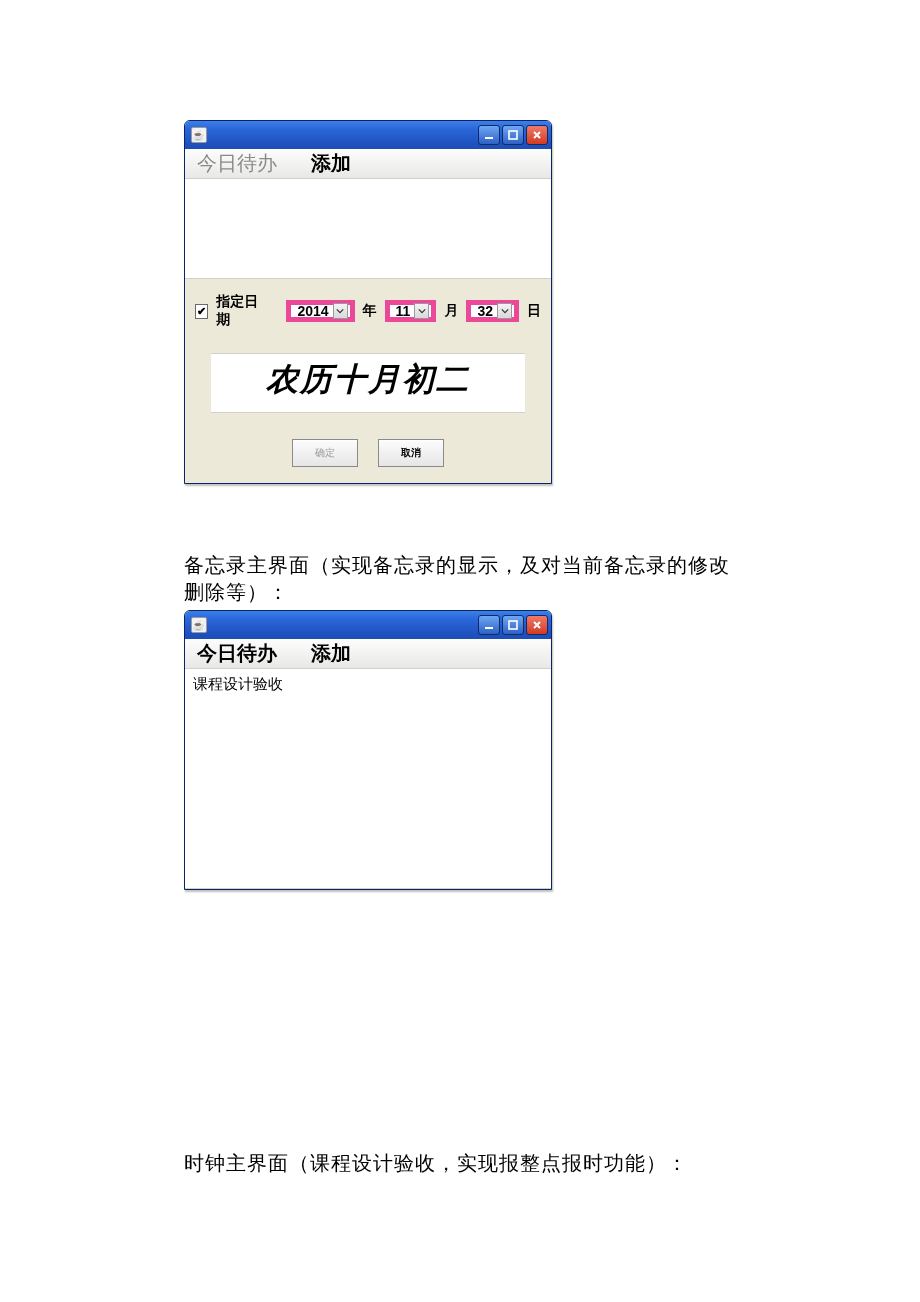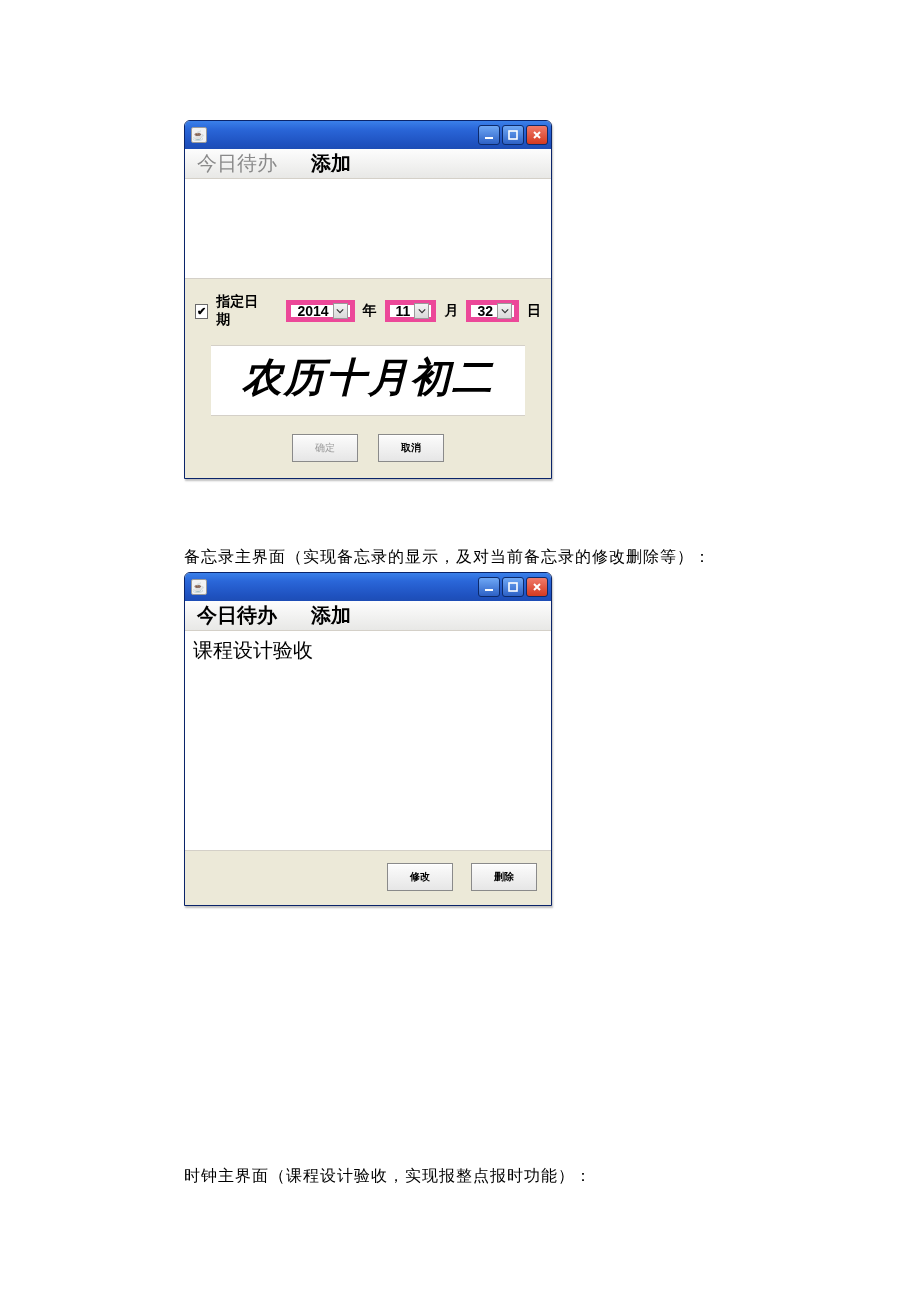--- a/index.html
+++ b/index.html
@@ -12,21 +12,21 @@
   }
   .page {
     width: 920px;
     min-height: 1302px;
     padding: 120px 184px 40px 184px;
     position: relative;
   }
 
   
   .caption {
-    font-size: 16px;
+    font-size: 20px;
     color: #000;
     margin: 12px 0 6px 0;
     letter-spacing: 1px;
   }
   .caption-spacing-1 { margin-top: 68px; margin-bottom: 4px; }
   .caption-spacing-2 { margin-top: 260px; margin-bottom: 0; }
 
   
   .win {
     width: 368px;
@@ -112,27 +112,27 @@
   .sel-arrow {
     width: 15px; height: 16px;
     background: linear-gradient(to bottom,#f4f4f4,#d9d9d9);
     border: 1px solid #9a9a9a;
     display: flex; align-items: center; justify-content: center;
   }
   .sel-arrow svg { width: 8px; height: 6px; }
   .lunar {
     font-family: "STXingkai","KaiTi","DFKai-SB","SimSun",serif;
     font-style: italic;
-    font-size: 40px;
+    font-size: 32px;
     font-weight: bold;
     text-align: center;
     padding: 4px 0 10px 0;
     letter-spacing: 2px;
     background: #fff;
-    margin: 8px 26px;
+    margin: 16px 26px;
     border: 1px solid #d4d0c8;
     border-left: none; border-right: none;
   }
   .btn-row {
     display: flex; align-items: center; justify-content: center;
     gap: 20px;
     padding: 10px 0 16px 0;
   }
   .btn {
     min-width: 66px; height: 28px;
@@ -144,21 +144,21 @@
     box-shadow: 0 1px 0 #fff inset;
   }
   .btn.disabled { color: #9a9a9a; font-weight: normal; }
 
   
   .w2-body {
     height: 220px;
     background: #fff;
     border-bottom: 1px solid #d4d0c8;
     padding: 6px 8px;
-    font-size: 20px;
+    font-size: 15px;
   }
   .w2-footer {
     display: flex; align-items: center; justify-content: flex-end;
     gap: 18px;
     padding: 12px 14px 14px 14px;
   }
 
 </style>
 </head>
 <body>
@@ -259,21 +259,17 @@
 
     <div class="menubar">
       <div class="menu-item bold">今日待办</div>
       <div class="menu-item bold">添加</div>
     </div>
 
     <div class="w2-body">
       <div>课程设计验收</div>
     </div>
 
-    <div class="w2-footer">
-      <div class="btn">修改</div>
-      <div class="btn">删除</div>
-    </div>
   </div>
 
   <p class="caption caption-spacing-2">时钟主界面（课程设计验收，实现报整点报时功能）：</p>
 
 </div>
 
 </body></html>

